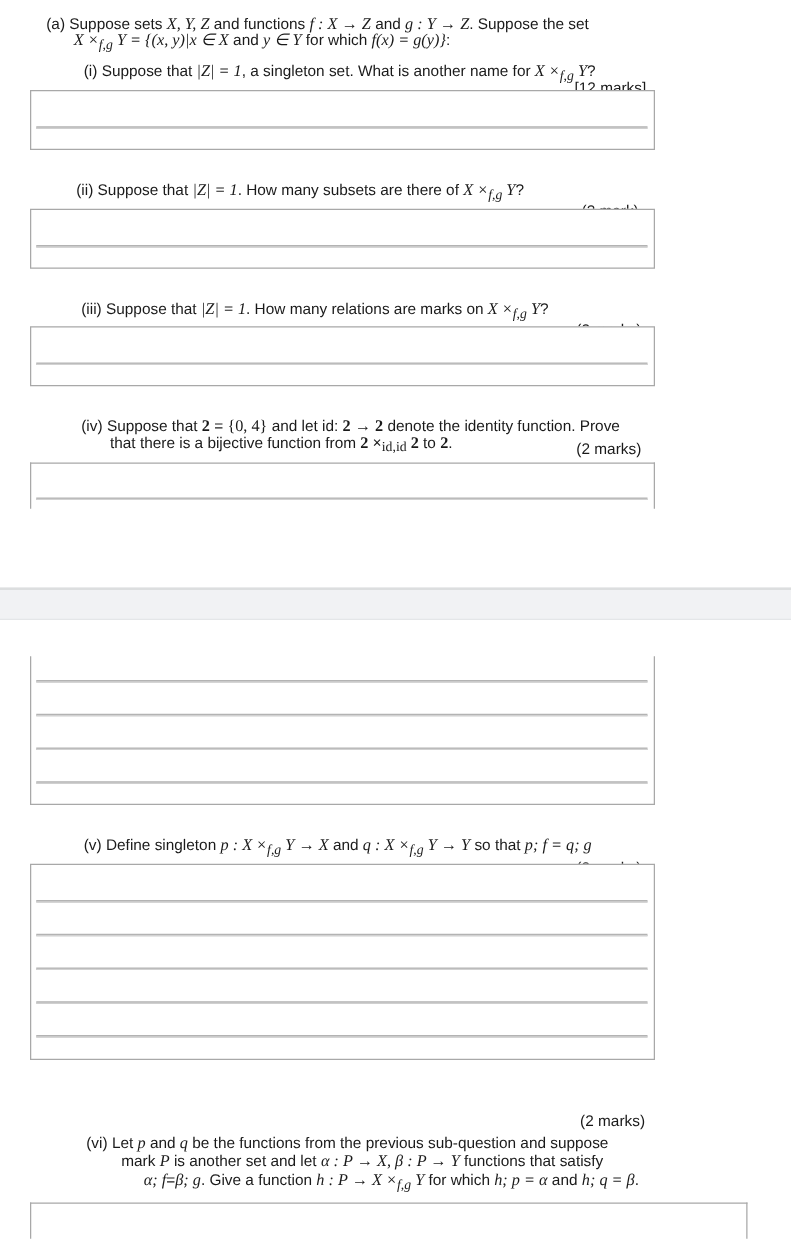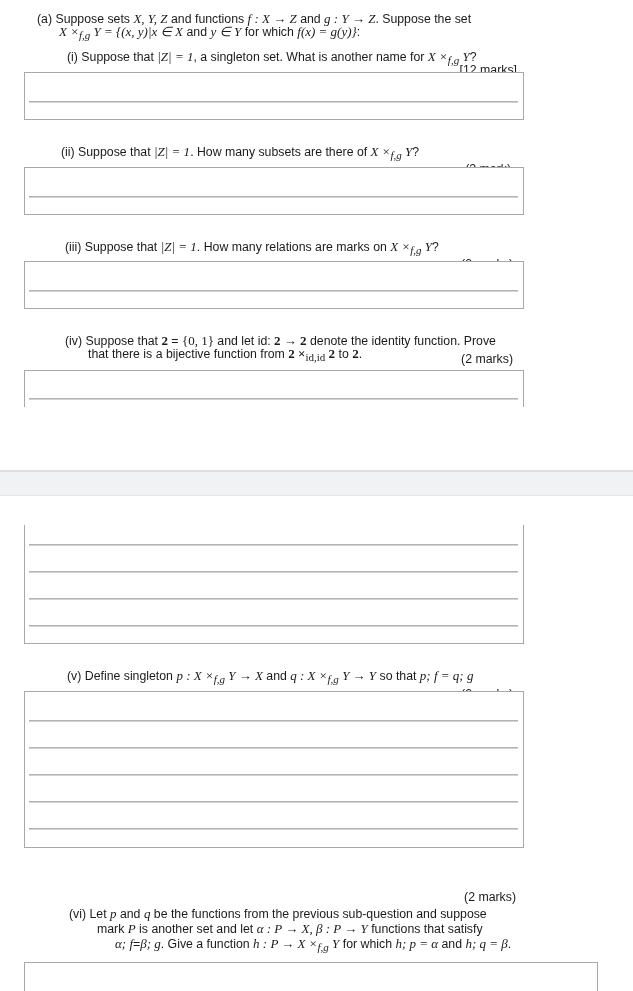--- a/index.html
+++ b/index.html
@@ -67,21 +67,21 @@
   <span>(iii)</span>
   <span>Suppose that </span><span class="m">|Z| = 1</span><span>. How many relations are marks on </span><span class="m">X ×</span><span class="m sub">f,g</span><span class="m"> Y</span><span>?</span>
 </div>
 <div class="box" style="left:24px; top:261px; width:500px; height:48px;">
   <div class="rule" style="left:4px; right:5px; top:28px;"></div>
 </div>
 <div class="abs marks line" style="right:120px; top:314px;">(2 marks)</div>
 
 <div class="abs line" style="left:65px; top:334px;">
   <span>(iv)</span>
-  <span>Suppose that </span><span class="mb">2</span><span> = </span><span class="mr">{0, 1}</span><span> and let id: </span><span class="mb">2 → 2</span><span> denote the identity function. Prove</span>
+  <span>Suppose that </span><span class="mb">2</span><span> = </span><span class="mr">{0, 4}</span><span> and let id: </span><span class="mb">2 → 2</span><span> denote the identity function. Prove</span>
 </div>
 <div class="abs line" style="left:88px; top:347px;">
   <span>that there is a bijective function from </span><span class="mb">2 ×</span><span class="mr sub">id,id</span><span class="mb"> 2</span><span> to </span><span class="mb">2</span><span>.</span>
 </div>
 
 <div class="box open-bottom" style="left:24px; top:370px; width:500px; height:37px;">
   <div class="rule" style="left:4px; right:5px; top:27px;"></div>
 </div>
 
 <div class="sep-band"></div>

